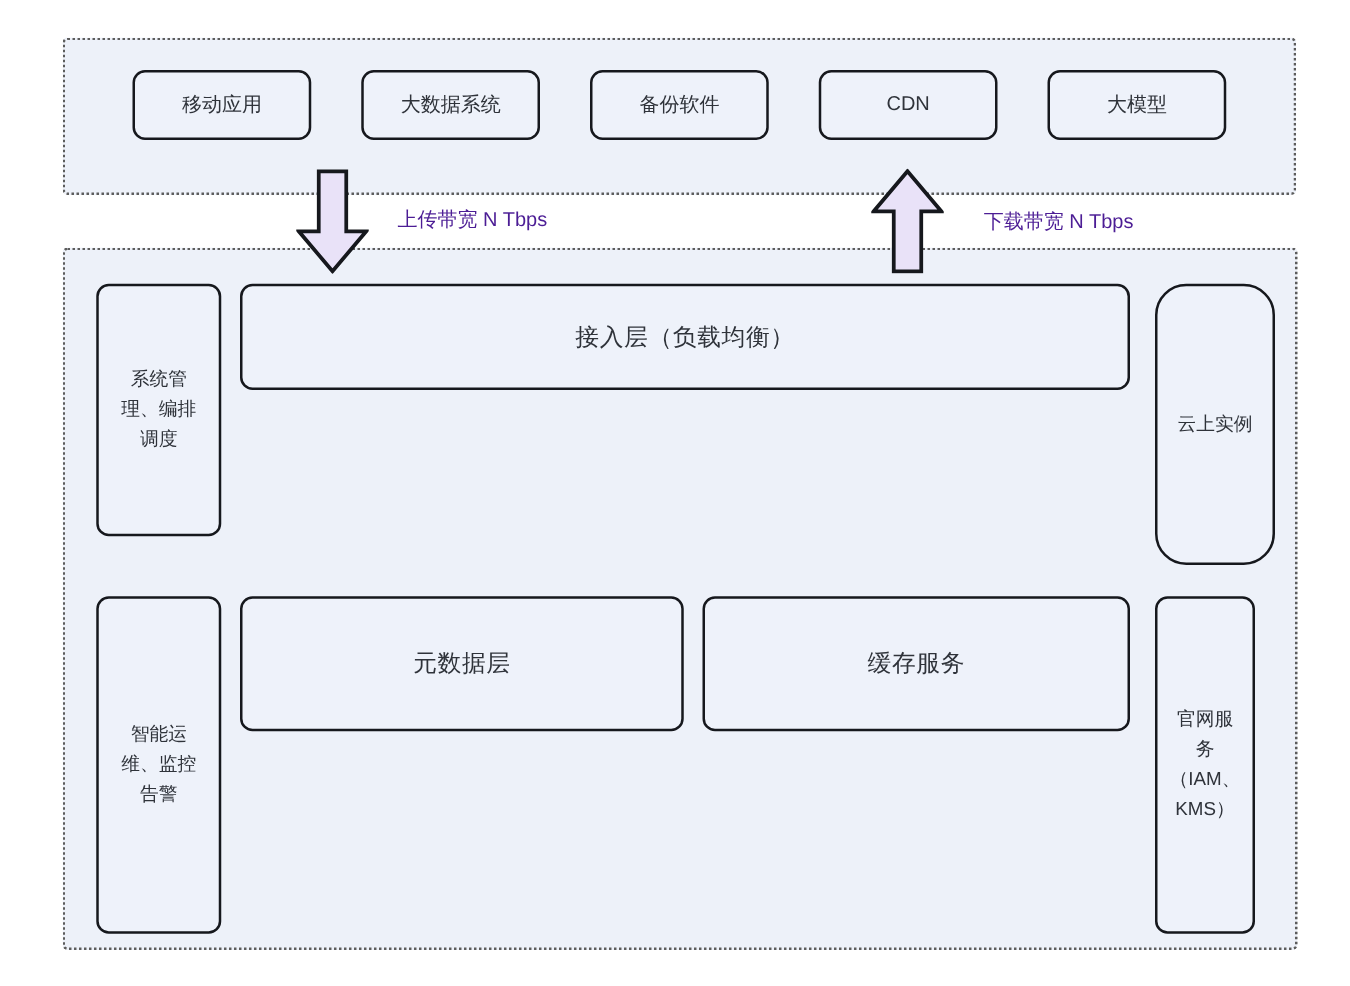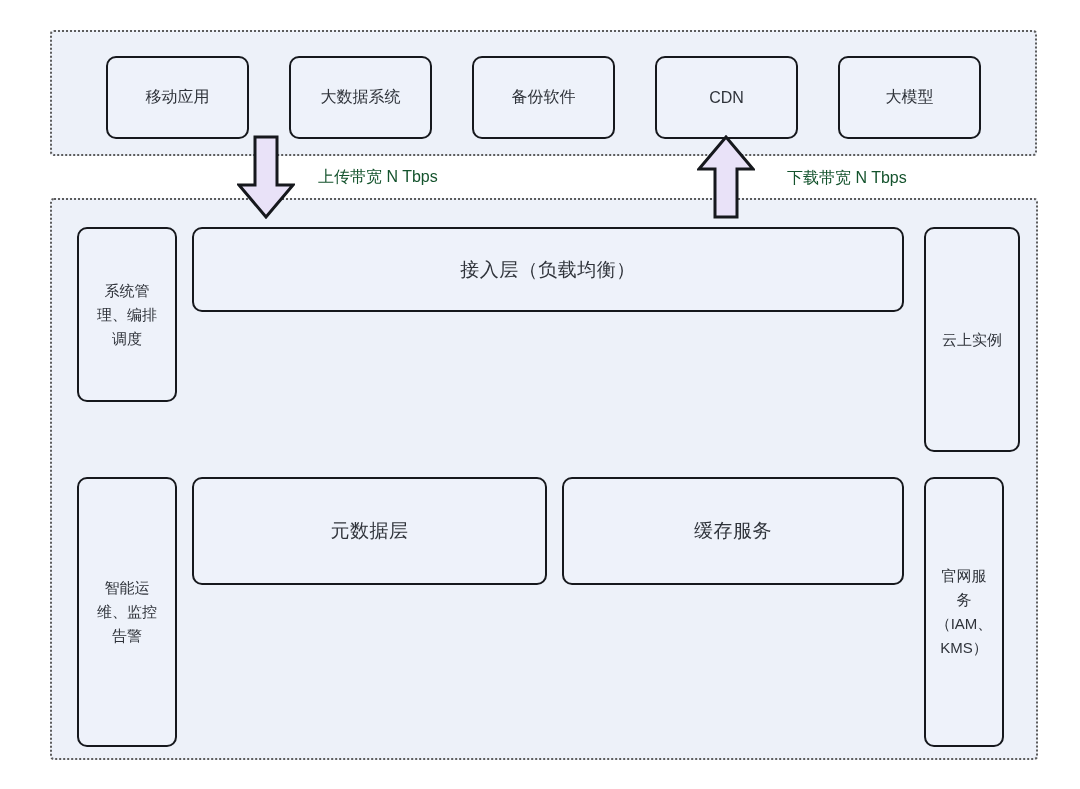--- a/index.html
+++ b/index.html
@@ -40,54 +40,54 @@
     background: #eef2fa;
     border: 2.5px solid #16181d;
     border-radius: 10px;
     display: flex;
     align-items: center;
     justify-content: center;
     text-align: center;
   }
   .client-box {
     width: 143px;
-    height: 83px;
+    height: 56px;
     font-size: 16px;
     flex: 0 0 auto;
   }
   .pnode { position: absolute; }
   .layer-label { font-size: 19px; letter-spacing: 0.5px; }
   .side-label {
     font-size: 15px;
     line-height: 24px;
     padding: 0 12px;
   }
-  .n-sys-mgmt   { left: 25px;  top: 27px;  width: 100px; height: 175px; }
+  .n-sys-mgmt   { left: 25px;  top: 27px;  width: 100px; height: 202px; }
   .n-access     { left: 140px; top: 27px;  width: 712px; height: 85px;  }
   .n-protocol   { left: 140px; top: 127px; width: 712px; height: 125px; }
-  .n-cloud-inst { left: 872px; top: 27px;  width: 96px;  height: 225px; }
+  .n-cloud-inst { left: 872px; top: 27px;  width: 96px;  height: 225px; border-radius: 25px; }
   .n-ops        { left: 25px;  top: 277px; width: 100px; height: 270px; }
   .n-metadata   { left: 140px; top: 277px; width: 355px; height: 108px; }
   .n-cache      { left: 510px; top: 277px; width: 342px; height: 108px; }
   .n-storage    { left: 140px; top: 400px; width: 712px; height: 147px; }
   .n-website    { left: 872px; top: 277px; width: 80px;  height: 270px; }
   .arrow {
     position: absolute;
     width: 58px;
     height: 84px;
     z-index: 3;
   }
   .arrow-upload   { left: 237px; top: 135px; }
   .arrow-download { left: 697px; top: 135px; }
   .bw-label {
     position: absolute;
     font-size: 16px;
     line-height: 22px;
     white-space: nowrap;
-    color: #14532d;
+    color: #4c1d95;
     z-index: 3;
   }
   .bw-upload   { left: 318px; top: 166px; }
   .bw-download { left: 767px; top: 167px; margin-left: 20px; }
 </style>
 </head>
 <body>
 
 <div class="canvas">
 

